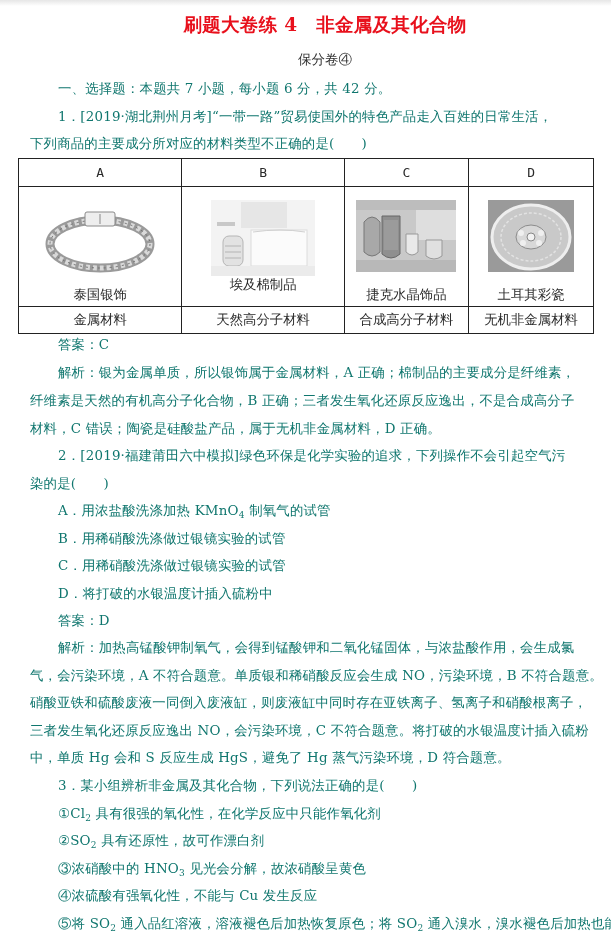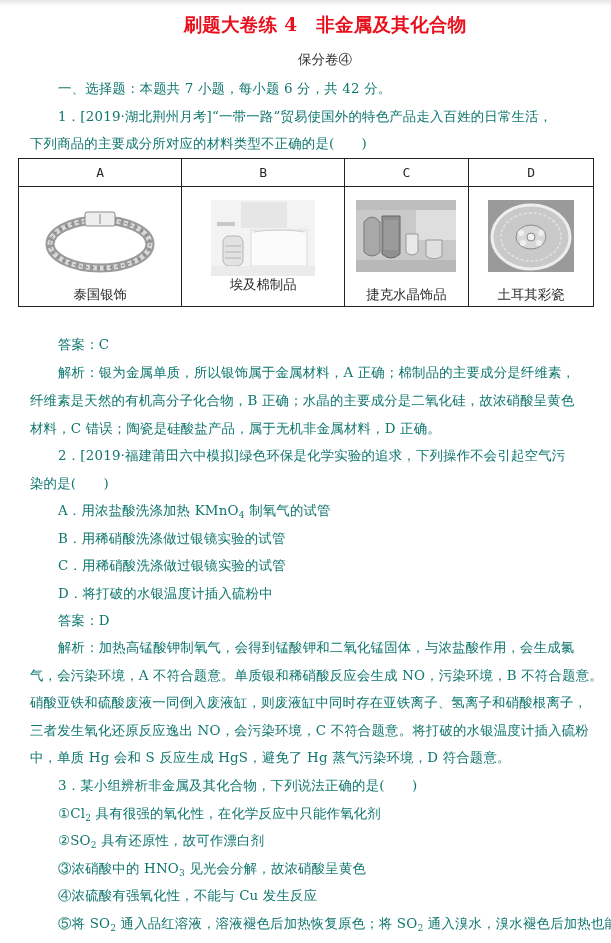--- a/index.html
+++ b/index.html
@@ -100,26 +100,32 @@
         <ellipse cx="43" cy="37" rx="15" ry="12" fill="#d8d8d8" stroke="#8c8c8c"></ellipse>
         <circle cx="43" cy="37" r="4" fill="#f2f2f2" stroke="#888"></circle>
         <circle cx="33" cy="33" r="3" fill="#efefef"></circle>
             <circle cx="53" cy="33" r="3" fill="#efefef"></circle>
         <circle cx="35" cy="43" r="3" fill="#efefef"></circle>
             <circle cx="51" cy="43" r="3" fill="#efefef"></circle>
       </svg>
       <span class="prod" style="margin-top:14px">土耳其彩瓷</span>
     </td>
   </tr>
+  <tr class="labrow">
+    <td>金属材料</td>
+    <td>天然高分子材料</td>
+    <td>合成高分子材料</td>
+    <td>无机非金属材料</td>
+  </tr>
 </tbody>
   </table>
 
 <div class="line indent" style="top:336px">答案：C</div>
 <div class="line indent" style="top:364px">解析：银为金属单质，所以银饰属于金属材料，A 正确；棉制品的主要成分是纤维素，</div>
-<div class="line" style="top:392px">纤维素是天然的有机高分子化合物，B 正确；水晶的主要成分是二氧化硅，故浓硝酸呈黄色</div>
+<div class="line" style="top:392px">纤维素是天然的有机高分子化合物，B 正确；三者发生氧化还原反应逸出，不是合成高分子</div>
 <div class="line" style="top:420px">材料，C 错误；陶瓷是硅酸盐产品，属于无机非金属材料，D 正确。</div>
 
 <div class="line indent" style="top:447px">2．[2019·福建莆田六中模拟]绿色环保是化学实验的追求，下列操作不会引起空气污</div>
 <div class="line" style="top:475px">染的是(　　)</div>
 
 <div class="line indent" style="top:502px"><span>A．用浓盐酸洗涤加热 KMnO</span><sub>4</sub><span> 制氧气的试管</span></div>
 <div class="line indent" style="top:530px">B．用稀硝酸洗涤做过银镜实验的试管</div>
 <div class="line indent" style="top:557px">C．用稀硝酸洗涤做过银镜实验的试管</div>
 <div class="line indent" style="top:585px">D．将打破的水银温度计插入硫粉中</div>
 <div class="line indent" style="top:612px">答案：D</div>

